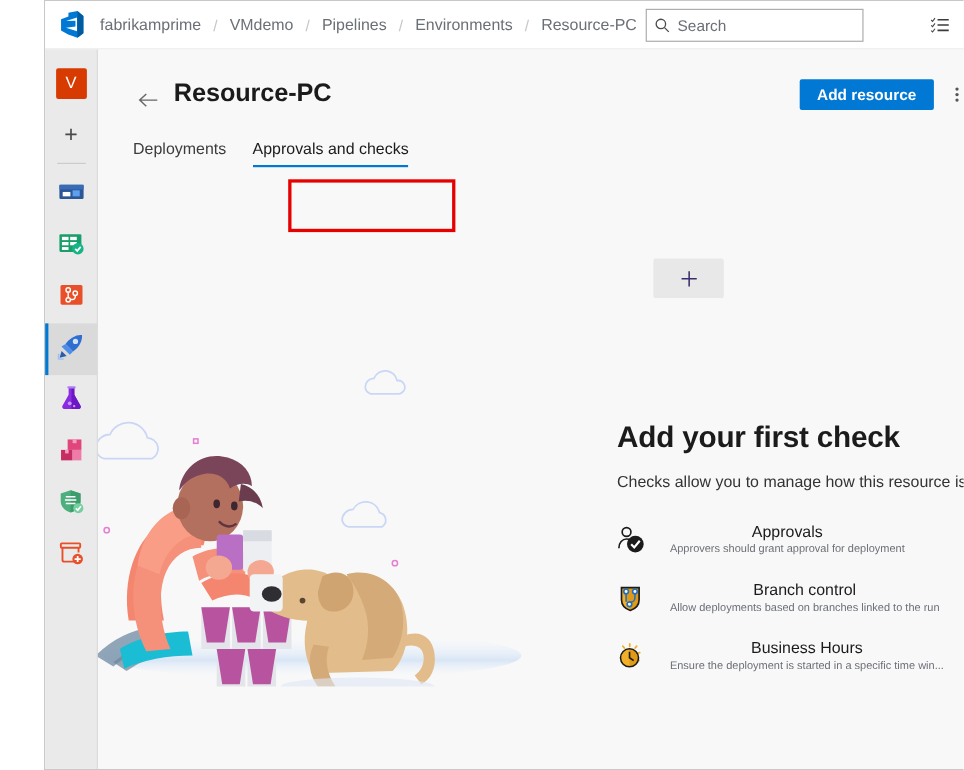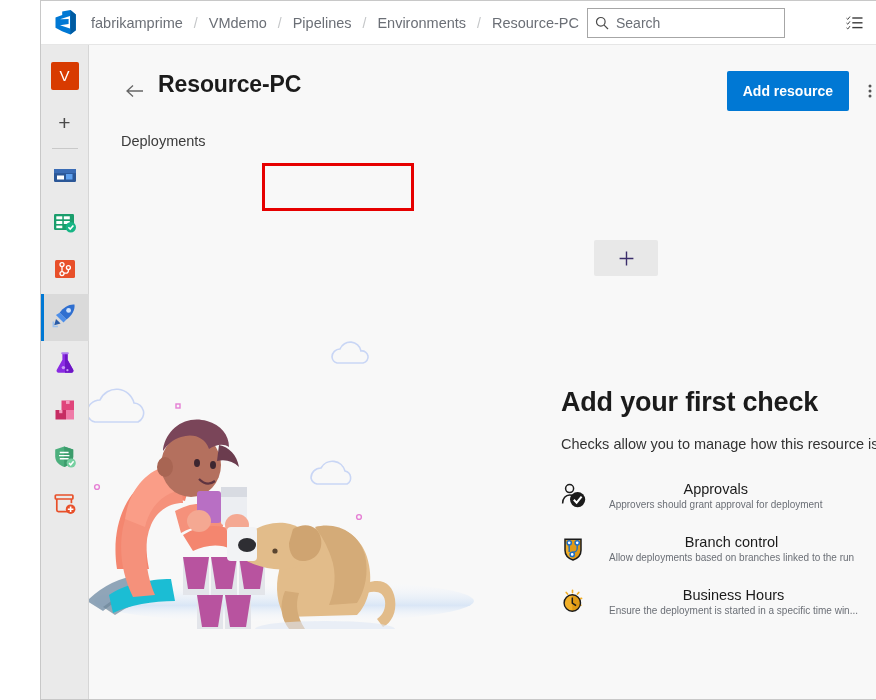--- a/index.html
+++ b/index.html
@@ -199,21 +199,21 @@
     gap: 6px;
   }
   .primary-btn {
     background: #0078d4;
     color: #ffffff;
     border: none;
     font-family: "Liberation Sans", sans-serif;
     font-size: 14px;
     font-weight: bold;
     padding: 0 16px;
-    height: 40px;
+    height: 28px;
     cursor: pointer;
     border-radius: 2px;
   }
   .more-btn {
     width: 30px; height: 30px;
     display: flex; align-items: center; justify-content: center;
     cursor: pointer;
     color: #555;
     background: transparent;
     border: none;
@@ -524,20 +524,24 @@
             <circle cx="2" cy="8" r="1.5" fill="#555"></circle>
             <circle cx="2" cy="13" r="1.5" fill="#555"></circle>
           </svg>
         </button>
       </div>
     </div>
 
     <div class="tabs">
       <div class="tab">
         <span>Deployments</span>
+      </div>
+      <div class="tab active">
+        <span>Approvals and checks</span>
+        <span class="tab-underline"></span>
       </div>
     </div>
 
     <div class="tab-highlight"></div>
 
     <div class="body-cols">
 
       <div class="add-tile">
         <svg width="15" height="15" viewBox="0 0 15 15">
           <path d="M7.5 0.6 V14.4 M0.6 7.5 H14.4" stroke="#3b2d6b" stroke-width="1.4"></path>

